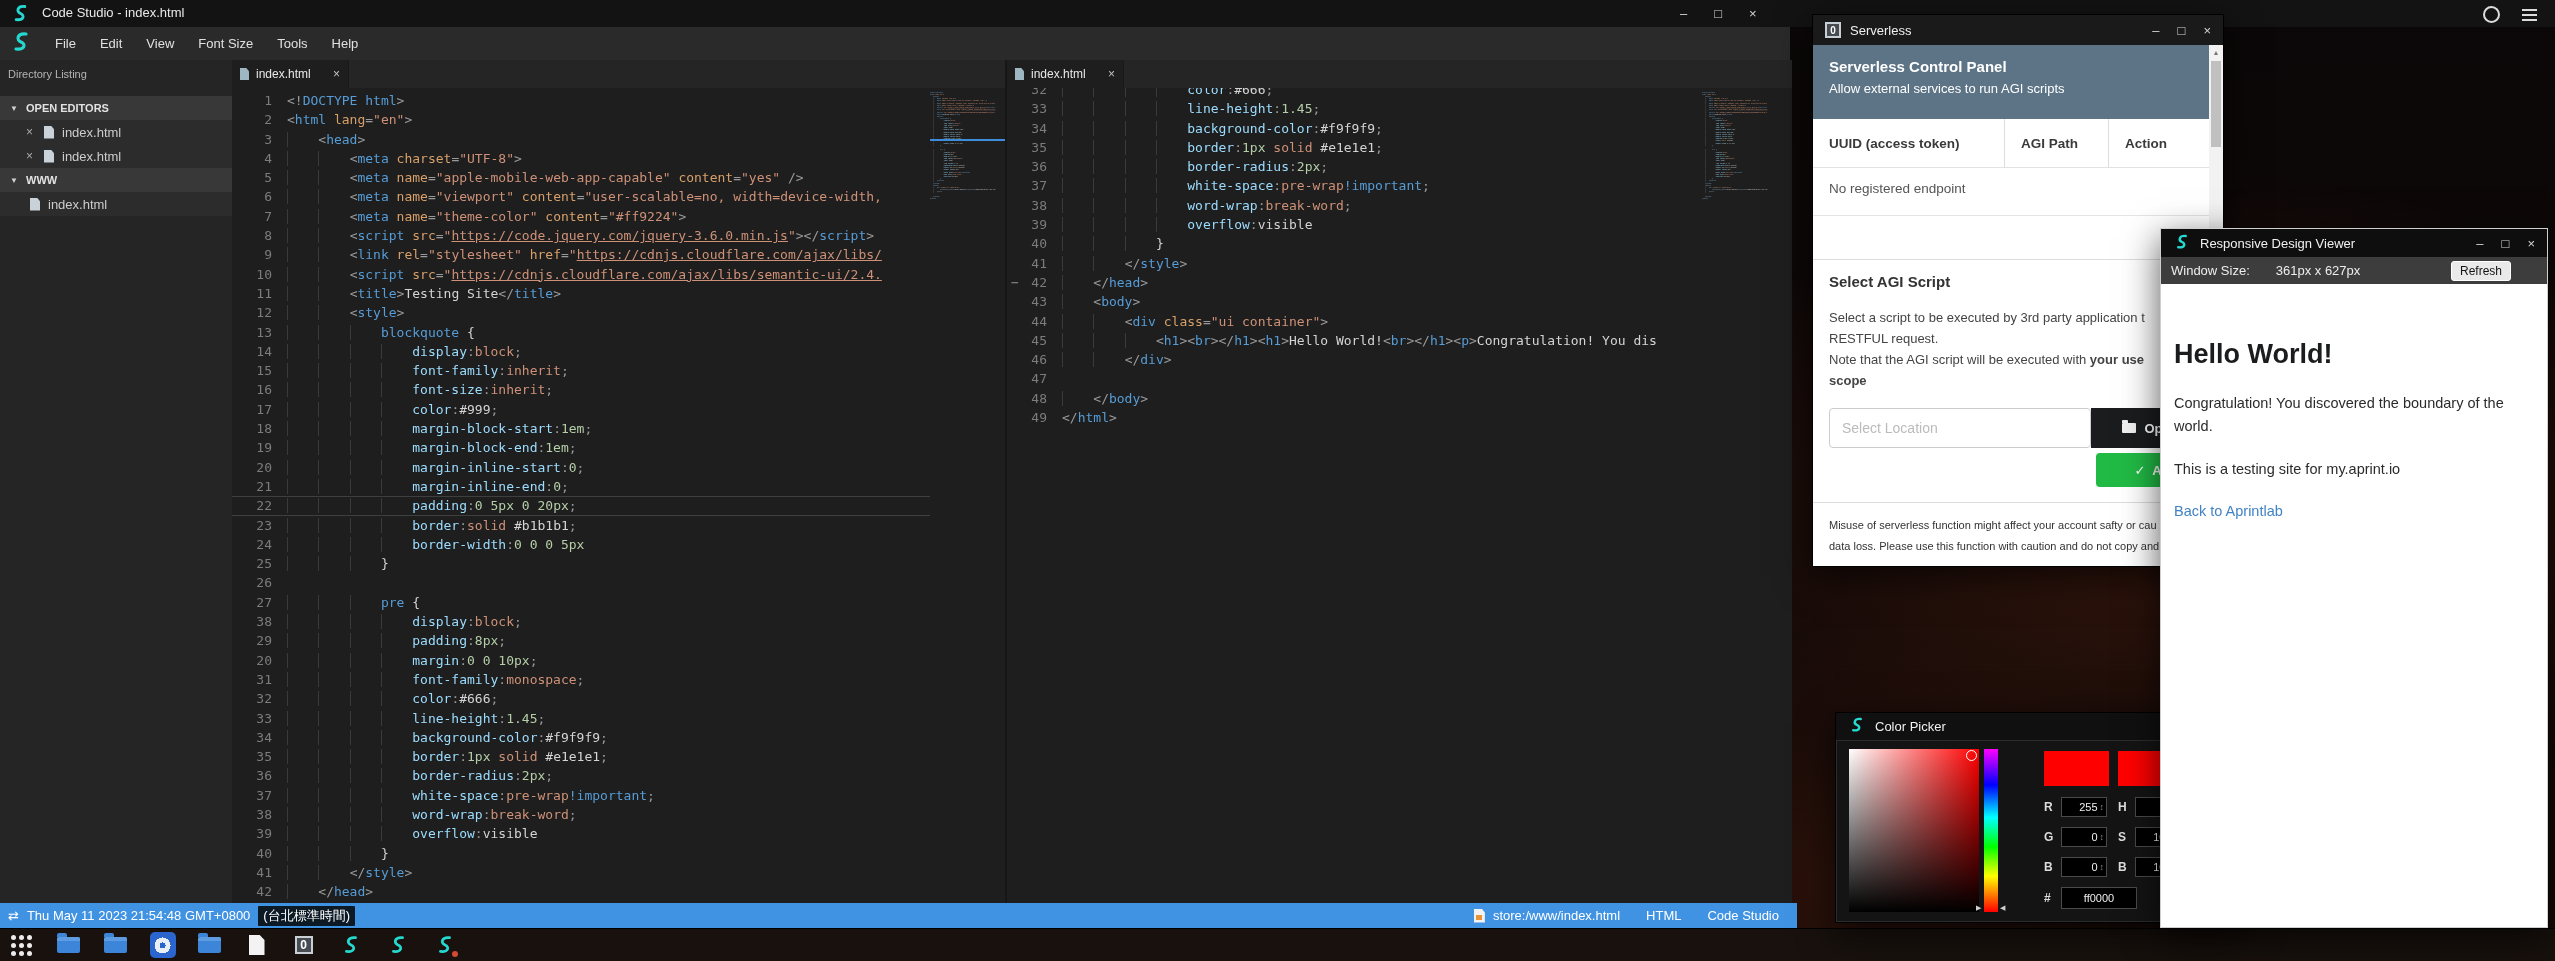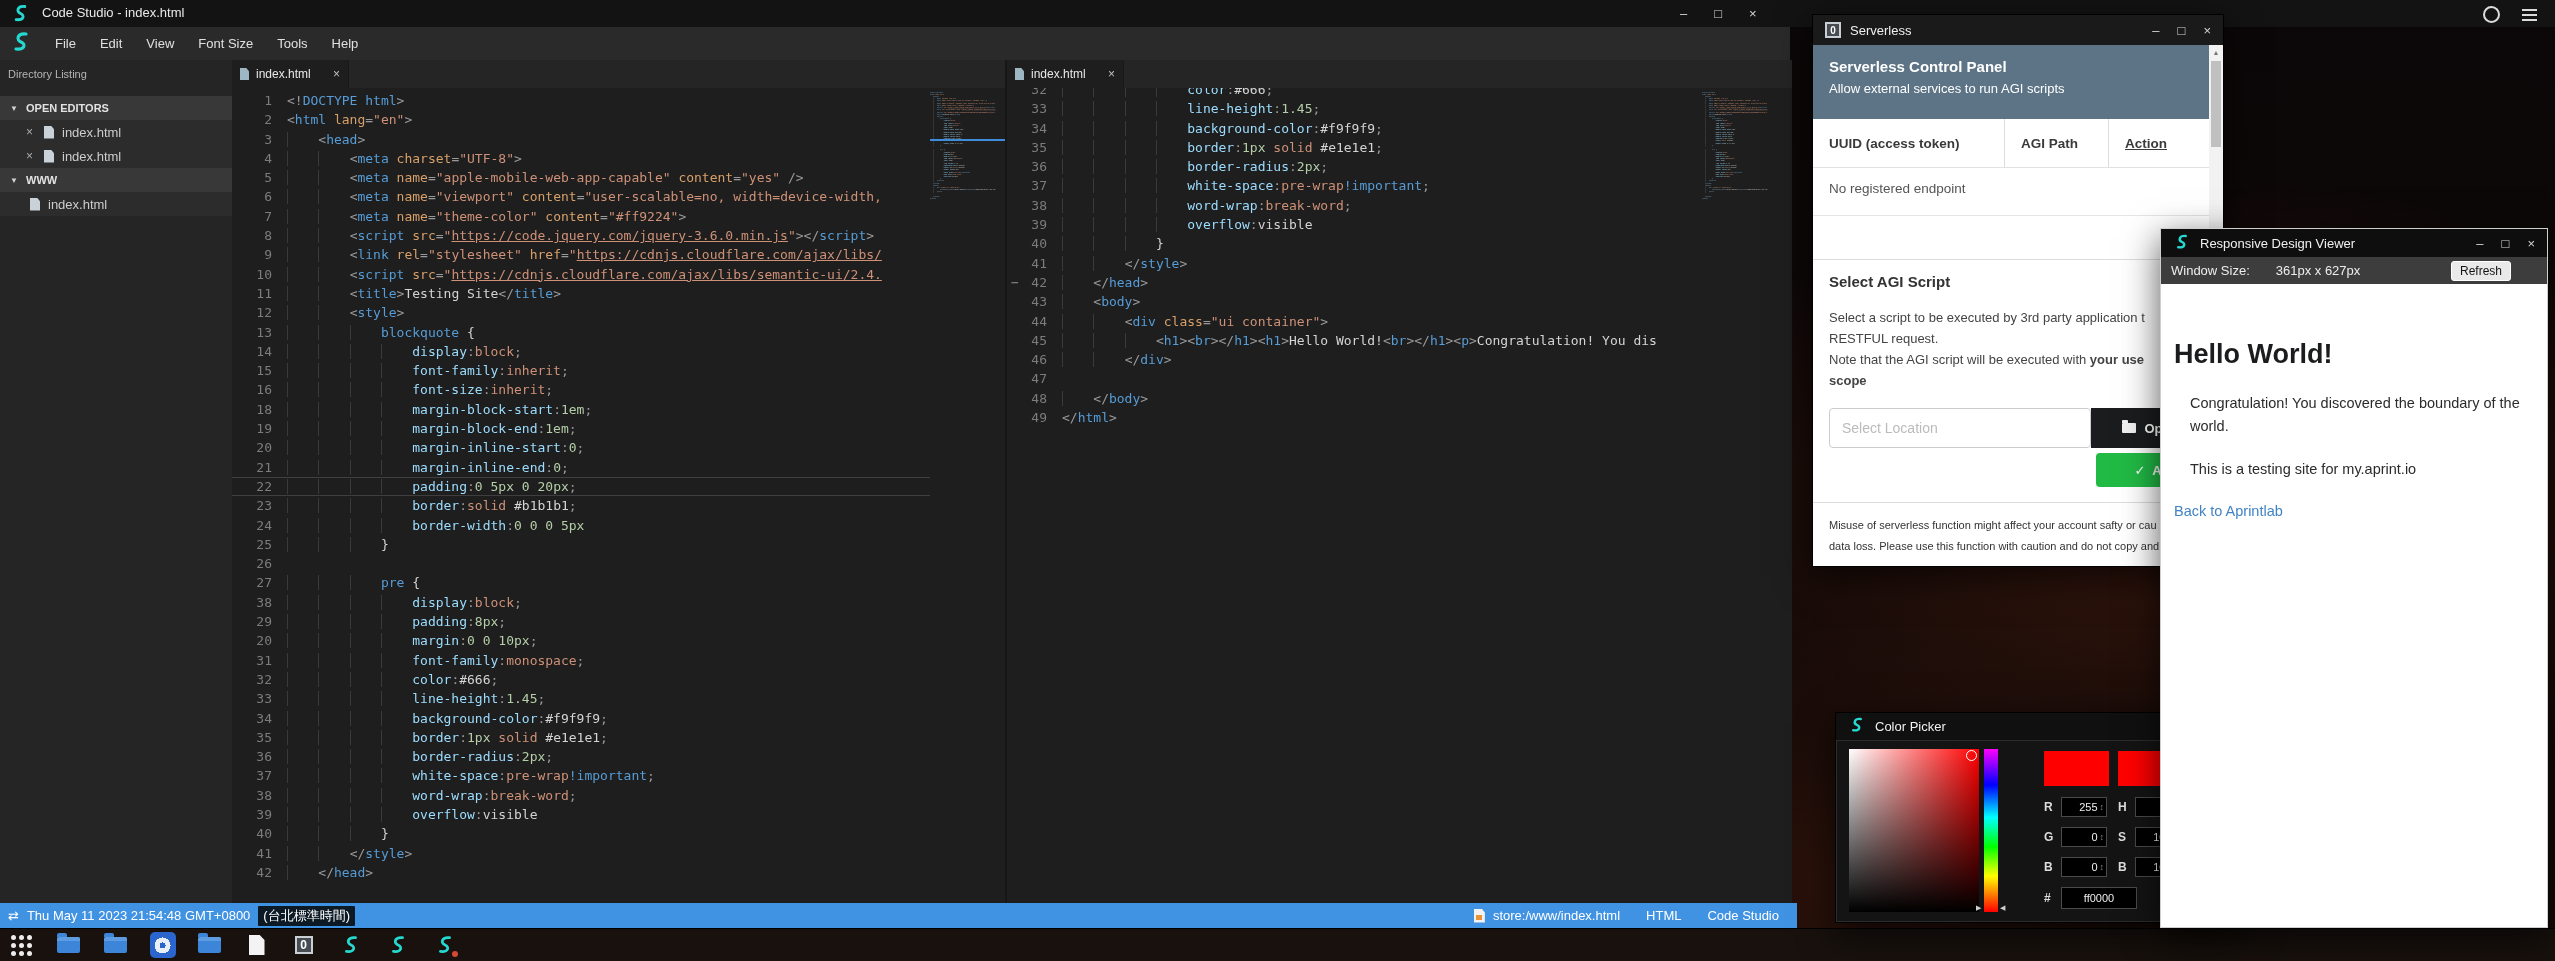--- a/index.html
+++ b/index.html
@@ -79,21 +79,21 @@
   .i-zero{width:18px;height:18px;background:#464c52;border:2px solid #c8d0d6;color:#fff;font-size:12px;font-weight:bold;display:flex;align-items:center;justify-content:center;box-sizing:border-box;}
   #sv .i-zero{width:16px;height:16px;font-size:10px;}
   .svbody{position:absolute;left:0;top:30px;right:0;bottom:0;background:#fff;color:#333;}
   .svhead{position:absolute;left:0;top:0;width:396px;height:74px;background:#5d7486;color:#fff;box-sizing:border-box;padding:13px 16px;}
   .svhead .h{font-weight:bold;font-size:15px;}
   .svhead .s{font-size:13px;margin-top:6px;}
   .svcols{position:absolute;left:0;top:74px;width:396px;height:48px;display:flex;border-bottom:1px solid #e2e2e2;}
   .svcol{font-weight:bold;font-size:13.5px;color:#3a3a3a;display:flex;align-items:center;padding-left:16px;box-sizing:border-box;}
   .svcol0{width:192px;border-right:1px solid #ddd;}
   .svcol1{width:104px;border-right:1px solid #ddd;}
-  .svcol2{flex:1;text-decoration:underline;}
+  .svcol2{flex:1;}
   .svempty{position:absolute;left:16px;top:136px;font-size:13.5px;color:#555;}
   .svline1{position:absolute;left:0;top:170px;width:396px;border-bottom:1px solid #e5e5e5;}
   .svdiv1{position:absolute;left:0;top:214px;width:396px;border-bottom:1px solid #dcdcdc;}
   .svh2{position:absolute;left:16px;top:228px;font-weight:bold;font-size:15px;color:#333;}
   .svdesc{position:absolute;left:16px;top:262px;width:372px;font-size:13px;color:#444;line-height:21px;}
   .svinput{position:absolute;left:16px;top:363px;width:262px;height:40px;box-sizing:border-box;border:1px solid #ccc;border-radius:4px;font-size:14px;padding:0 12px;color:#444;font-family:"Liberation Sans","DejaVu Sans",sans-serif;}
   .svinput::placeholder{color:#bbb;}
   .btn-open{position:absolute;left:278px;top:363px;width:118px;height:40px;background:#1b1c1d;color:#fff;font-weight:bold;font-size:13px;display:flex;align-items:center;justify-content:center;gap:8px;border-radius:0 4px 4px 0;}
   .i-folder-w{width:14px;height:10px;background:#f0f0f0;border-radius:1px;position:relative;}
   .i-folder-w::before{content:'';position:absolute;top:-3px;left:0;width:6px;height:3px;background:#f0f0f0;border-radius:1px 1px 0 0;}
@@ -126,21 +126,21 @@
   .cphex{position:absolute;left:207px;top:146px;display:flex;align-items:center;gap:5px;}
   .cphexbox{width:74px;height:20px;background:#000;border:1px solid #4a4a4a;display:flex;align-items:center;justify-content:center;color:#eee;font-size:11px;}
   .wheel{position:absolute;left:333px;top:144px;width:17px;height:17px;border-radius:50%;background:conic-gradient(#f00,#ff0,#0f0,#0ff,#00f,#f0f,#f00);}
   
   #rv{left:2160px;top:228px;width:386px;height:698px;background:#fff;z-index:12;border:1px solid #cfcfcf;}
   #rv .wtitle{background:#0e0e0e;}
   .rvsize{position:absolute;left:0;top:28px;width:100%;height:27px;background:#3d3d3d;color:#ededed;font-size:13px;display:flex;align-items:center;box-sizing:border-box;padding:0 10px;gap:26px;}
   .rvrefresh{margin-left:auto;margin-right:26px;background:#e9e9e9;color:#141414;font-size:12px;border:1px solid #fff;border-radius:3px;padding:2px 8px;font-family:inherit;}
   .rvcontent{position:absolute;left:0;top:55px;right:0;bottom:0;background:#fff;padding:55px 16px 0 13px;box-sizing:border-box;color:#1b1c1d;}
   .rvh1{font-size:27px;font-weight:bold;margin:0;}
-  .rvp{font-size:14.5px;line-height:23px;margin:22px 0 0 16px;color:#2b2b2b;}
+  .rvp{font-size:14.5px;line-height:23px;margin:22px 0 0 0;color:#2b2b2b;}
   .rvp2{margin-top:20px;}
   .rvlink{display:inline-block;margin-top:22px;color:#4183c4;font-size:14.5px;}
   
   .taskbar{position:absolute;left:0;top:928px;width:2555px;height:33px;background:#18110d;border-top:1px solid #000;z-index:6;display:flex;align-items:center;gap:20px;padding-left:8px;box-sizing:border-box;}
   .tbi{width:27px;height:27px;display:flex;align-items:center;justify-content:center;position:relative;}
   .dots{display:grid;grid-template-columns:repeat(3,5px);grid-gap:3px;}
   .dots i{width:5px;height:5px;background:#ececec;border-radius:50%;}
   .i-folder{width:23px;height:16px;background:#3d85d8;border-radius:2px;position:relative;}
   .i-folder::before{content:'';position:absolute;top:-4px;left:0;width:10px;height:4px;background:#3d85d8;border-radius:2px 2px 0 0;}
   .i-folder::after{content:'';position:absolute;top:0;left:0;right:0;height:4px;background:#5e9ce2;border-radius:2px 2px 0 0;}
@@ -241,20 +241,21 @@
           <div class="cline"><span class="lnum">7</span><span class="ltext"><span class="t-ind">        </span><span class="t-pn">&lt;</span><span class="t-tag">meta</span><span class="t-txt"> </span><span class="t-attr">name</span><span class="t-pn">=</span><span class="t-str">"theme-color"</span><span class="t-txt"> </span><span class="t-attr">content</span><span class="t-pn">=</span><span class="t-str">"#ff9224"</span><span class="t-pn">&gt;</span></span></div>
           <div class="cline"><span class="lnum">8</span><span class="ltext"><span class="t-ind">        </span><span class="t-pn">&lt;</span><span class="t-tag">script</span><span class="t-txt"> </span><span class="t-attr">src</span><span class="t-pn">=</span><span class="t-str">"</span><span class="t-url">https://code.jquery.com/jquery-3.6.0.min.js</span><span class="t-str">"</span><span class="t-pn">&gt;&lt;/</span><span class="t-tag">script</span><span class="t-pn">&gt;</span></span></div>
           <div class="cline"><span class="lnum">9</span><span class="ltext"><span class="t-ind">        </span><span class="t-pn">&lt;</span><span class="t-tag">link</span><span class="t-txt"> </span><span class="t-attr">rel</span><span class="t-pn">=</span><span class="t-str">"stylesheet"</span><span class="t-txt"> </span><span class="t-attr">href</span><span class="t-pn">=</span><span class="t-str">"</span><span class="t-url">https://cdnjs.cloudflare.com/ajax/libs/</span></span></div>
           <div class="cline"><span class="lnum">10</span><span class="ltext"><span class="t-ind">        </span><span class="t-pn">&lt;</span><span class="t-tag">script</span><span class="t-txt"> </span><span class="t-attr">src</span><span class="t-pn">=</span><span class="t-str">"</span><span class="t-url">https://cdnjs.cloudflare.com/ajax/libs/semantic-ui/2.4.</span></span></div>
           <div class="cline"><span class="lnum">11</span><span class="ltext"><span class="t-ind">        </span><span class="t-pn">&lt;</span><span class="t-tag">title</span><span class="t-pn">&gt;</span><span class="t-txt">Testing Site</span><span class="t-pn">&lt;/</span><span class="t-tag">title</span><span class="t-pn">&gt;</span></span></div>
           <div class="cline"><span class="lnum">12</span><span class="ltext"><span class="t-ind">        </span><span class="t-pn">&lt;</span><span class="t-tag">style</span><span class="t-pn">&gt;</span></span></div>
           <div class="cline"><span class="lnum">13</span><span class="ltext"><span class="t-ind">            </span><span class="t-sel">blockquote</span><span class="t-txt"> {</span></span></div>
           <div class="cline"><span class="lnum">14</span><span class="ltext"><span class="t-ind">                </span><span class="t-prop">display</span><span class="t-pn">:</span><span class="t-val">block</span><span class="t-pn">;</span></span></div>
           <div class="cline"><span class="lnum">15</span><span class="ltext"><span class="t-ind">                </span><span class="t-prop">font-family</span><span class="t-pn">:</span><span class="t-val">inherit</span><span class="t-pn">;</span></span></div>
           <div class="cline"><span class="lnum">16</span><span class="ltext"><span class="t-ind">                </span><span class="t-prop">font-size</span><span class="t-pn">:</span><span class="t-val">inherit</span><span class="t-pn">;</span></span></div>
+          <div class="cline"><span class="lnum">17</span><span class="ltext"><span class="t-ind">                </span><span class="t-prop">color</span><span class="t-pn">:</span><span class="t-txt">#999</span><span class="t-pn">;</span></span></div>
           <div class="cline"><span class="lnum">18</span><span class="ltext"><span class="t-ind">                </span><span class="t-prop">margin-block-start</span><span class="t-pn">:</span><span class="t-num">1em</span><span class="t-pn">;</span></span></div>
           <div class="cline"><span class="lnum">19</span><span class="ltext"><span class="t-ind">                </span><span class="t-prop">margin-block-end</span><span class="t-pn">:</span><span class="t-num">1em</span><span class="t-pn">;</span></span></div>
           <div class="cline"><span class="lnum">20</span><span class="ltext"><span class="t-ind">                </span><span class="t-prop">margin-inline-start</span><span class="t-pn">:</span><span class="t-num">0</span><span class="t-pn">;</span></span></div>
           <div class="cline"><span class="lnum">21</span><span class="ltext"><span class="t-ind">                </span><span class="t-prop">margin-inline-end</span><span class="t-pn">:</span><span class="t-num">0</span><span class="t-pn">;</span></span></div>
           <div class="cline cur"><span class="lnum">22</span><span class="ltext"><span class="t-ind">                </span><span class="t-prop">padding</span><span class="t-pn">:</span><span class="t-num">0</span><span class="t-txt"> </span><span class="t-num">5px</span><span class="t-txt"> </span><span class="t-num">0</span><span class="t-txt"> </span><span class="t-num">20px</span><span class="t-pn">;</span></span></div>
           <div class="cline"><span class="lnum">23</span><span class="ltext"><span class="t-ind">                </span><span class="t-prop">border</span><span class="t-pn">:</span><span class="t-val">solid</span><span class="t-txt"> </span><span class="t-txt">#b1b1b1</span><span class="t-pn">;</span></span></div>
           <div class="cline"><span class="lnum">24</span><span class="ltext"><span class="t-ind">                </span><span class="t-prop">border-width</span><span class="t-pn">:</span><span class="t-num">0</span><span class="t-txt"> </span><span class="t-num">0</span><span class="t-txt"> </span><span class="t-num">0</span><span class="t-txt"> </span><span class="t-num">5px</span></span></div>
           <div class="cline"><span class="lnum">25</span><span class="ltext"><span class="t-ind">            </span><span class="t-txt">}</span></span></div>
           <div class="cline"><span class="lnum">26</span><span class="ltext"></span></div>
           <div class="cline"><span class="lnum">27</span><span class="ltext"><span class="t-ind">            </span><span class="t-sel">pre</span><span class="t-txt"> {</span></span></div>

